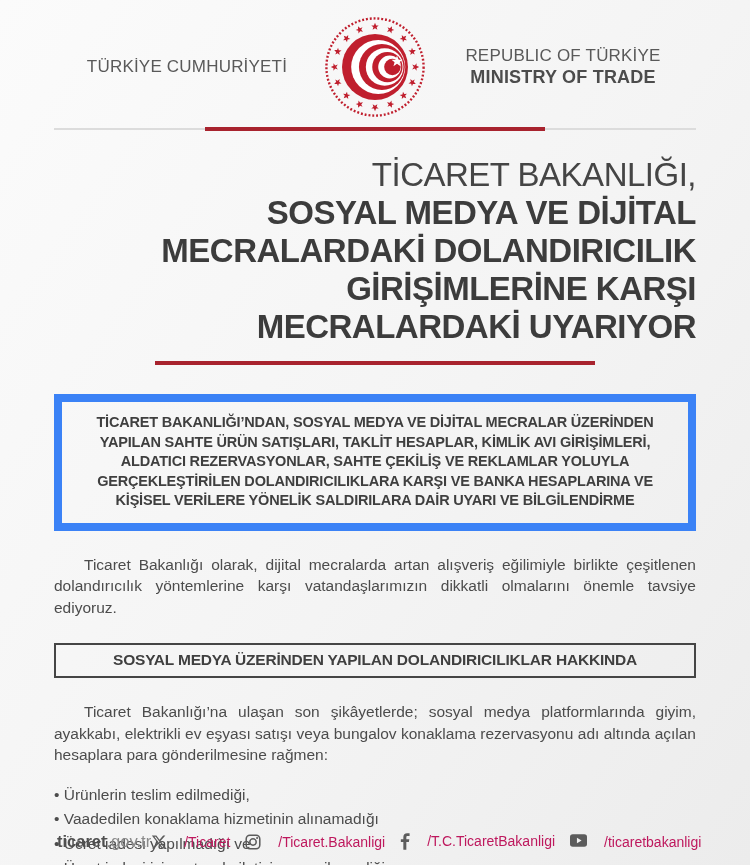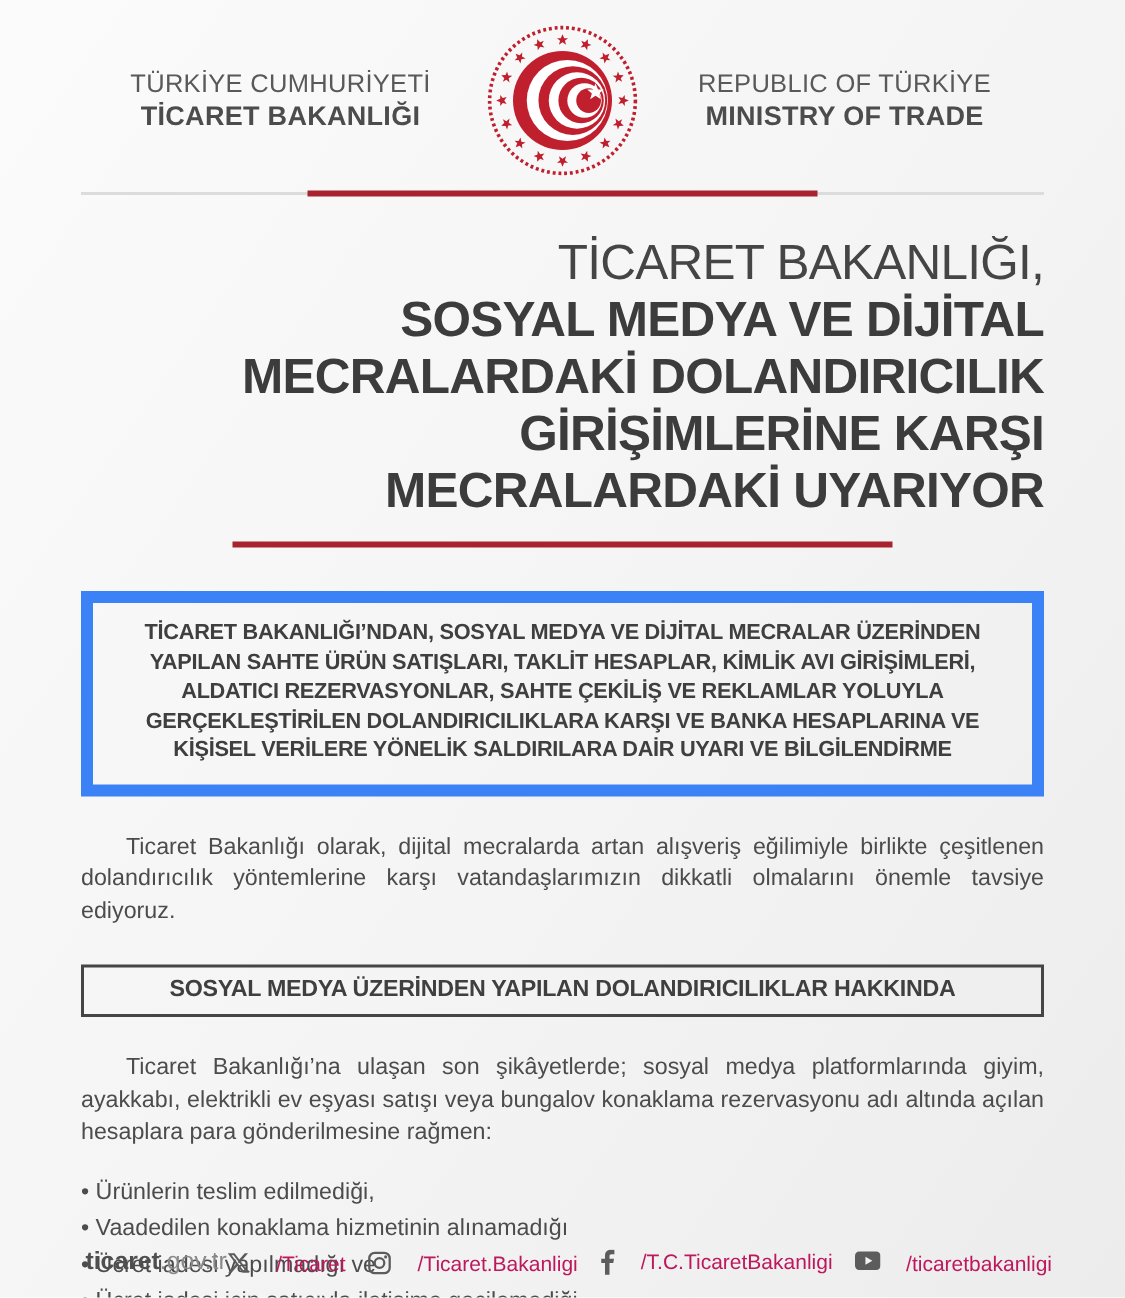--- a/index.html
+++ b/index.html
@@ -64,21 +64,20 @@
   .icon-stroke { fill:none; stroke:#5c5c5c; }
 </style>
 </head>
 <body>
 
 <div class="content">
 
   <div class="header">
     <div class="h-block">
       <div class="h-line1">TÜRKİYE CUMHURİYETİ</div>
-      <div class="h-line2">TİCARET BAKANLIĞI</div>
     </div>
 
     <div class="logo-wrap">
       <svg viewBox="-60 -60 120 120" width="110" height="110">
         <defs>
           <path id="st" d="M0,-4.2 L1.23,-1.3 4.0,-1.3 1.76,0.55 2.6,3.4 0,1.65 -2.6,3.4 -1.76,0.55 -4.0,-1.3 -1.23,-1.3 Z"></path>
         </defs>
         <circle cx="0" cy="0" r="53" fill="none" stroke="#c01f2e" stroke-width="2.6" stroke-dasharray="2.1 2.1"></circle>
         <g fill="#c01f2e">
           <use href="#st" transform="rotate(0) translate(0,-44)"></use>

